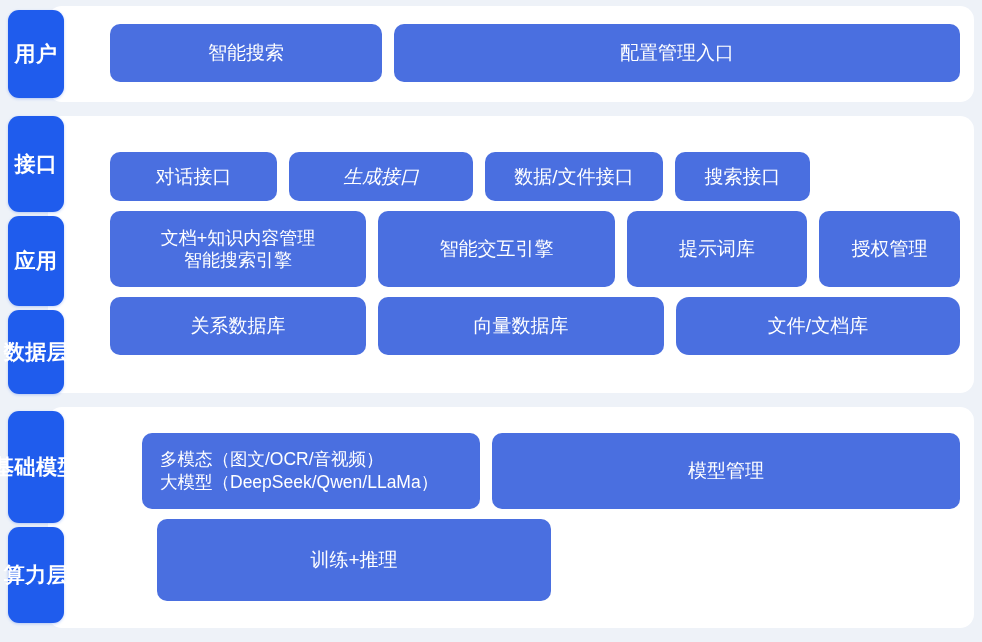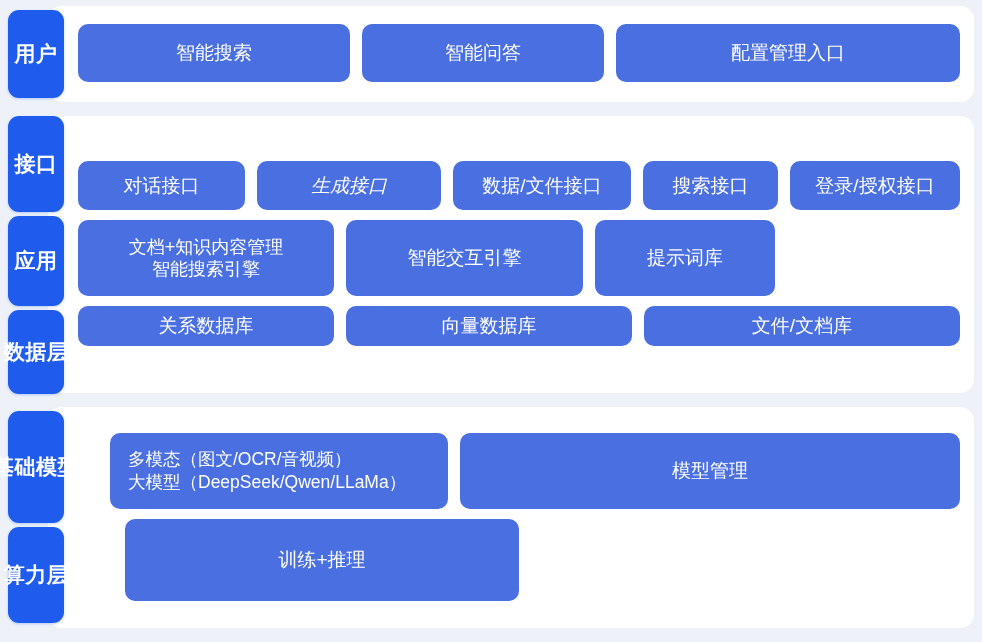--- a/index.html
+++ b/index.html
@@ -85,25 +85,26 @@
     justify-content: center;
     gap: 10px;
     position: relative;
     z-index: 1;
   }
 
   .row {
     display: flex;
     gap: 12px;
     align-items: stretch;
+    margin-left: 32px;
   }
   .row-users     { height: 58px; }
   .row-interface { height: 49px; }
   .row-app       { height: 76px; }
-  .row-data      { height: 40px; }
+  .row-data      { height: 58px; }
   .row-model     { height: 76px; padding-left: 32px; }
   .row-compute   { height: 82px; padding-left: 47px; }
 
   
   .box {
     background: #4a6fe0;
     color: #ffffff;
     border-radius: 10px;
     display: flex;
     align-items: center;
@@ -136,21 +137,21 @@
   .if-4 { flex: 0 0 135px; text-align: center; }
   .if-5 { flex: 1 1 auto; }
 
   .ap-1 { flex: 0 0 256px; }
   .ap-2 { flex: 0 0 237px; }
   .ap-3 { flex: 0 0 180px; }
   .ap-4 { flex: 1 1 auto; }
 
   .da-1 { flex: 0 0 256px; }
   .da-2 { flex: 0 0 286px; }
-  .da-3 { flex: 1 1 auto; }
+  .da-3 { flex: 1 1 auto; border-radius: 13px; }
 
   .mo-1 { flex: 0 0 338px; }
   .mo-2 { flex: 0 0 230px; }
   .mo-3 { flex: 1 1 auto; }
 
   .cp-1 { flex: 0 0 394px; }
   .cp-2 { flex: 1 1 auto; }
 </style>
 </head>
 <body>
@@ -161,21 +162,20 @@
     <div class="tabcol">
       <div class="tab tab-users">
 
       <span class="ch">用</span>
           <span class="ch">户</span>
         </div>
     </div>
     <div class="panel">
       <div class="row row-users">
         <div class="box f-search">智能搜索</div>
-        <div class="box f-qa">智能问答</div>
         <div class="box f-config">配置管理入口</div>
       </div>
     </div>
   </div>
 
   <div class="band band-platform">
     <div class="tabcol">
       <div class="tab tab-interface">
 
       <span class="ch">接</span>
@@ -193,28 +193,28 @@
           <span class="ch">层</span>
         </div>
     </div>
     <div class="panel">
 
       <div class="row row-interface">
         <div class="box if-1">对话接口</div>
         <div class="box if-2">生成接口</div>
         <div class="box if-3">数据/文件接口</div>
         <div class="box if-4">搜索接口</div>
-        <div class="box if-5">登录/授权接口</div>
       </div>
 
       <div class="row row-app">
         <div class="box ap-1 two-line">文档+知识内容管理
 智能搜索引擎</div>
         <div class="box ap-2">智能交互引擎</div>
         <div class="box ap-3">提示词库</div>
+        <div class="box ap-4">授权管理</div>
       </div>
 
       <div class="row row-data">
         <div class="box da-1">关系数据库</div>
         <div class="box da-2">向量数据库</div>
         <div class="box da-3">文件/文档库</div>
       </div>
 
     </div>
   </div>

